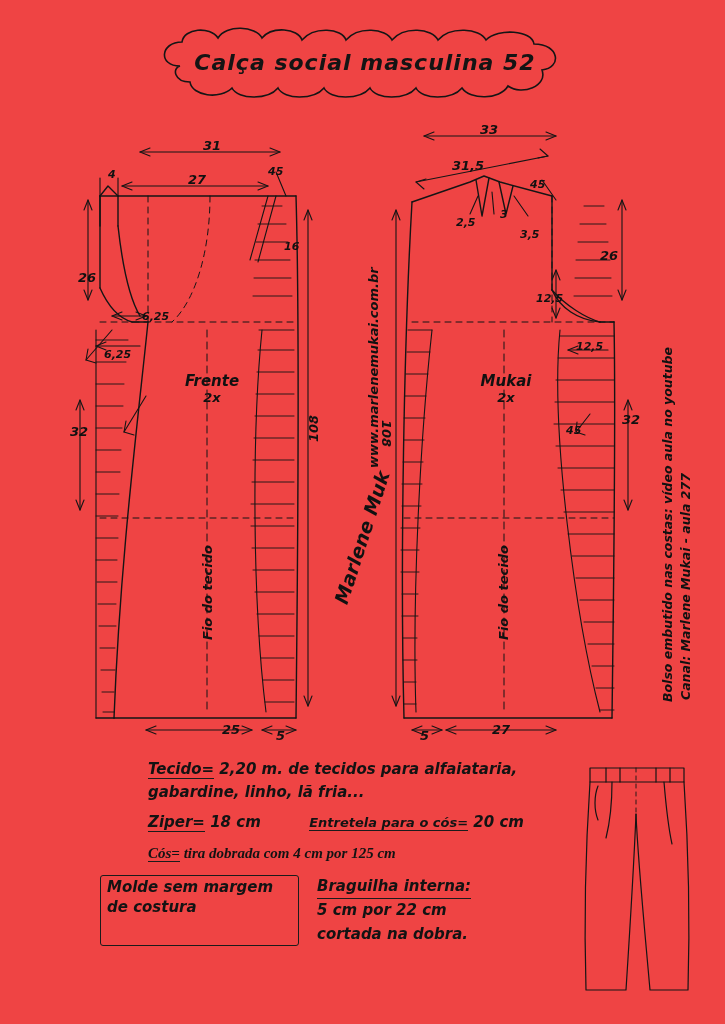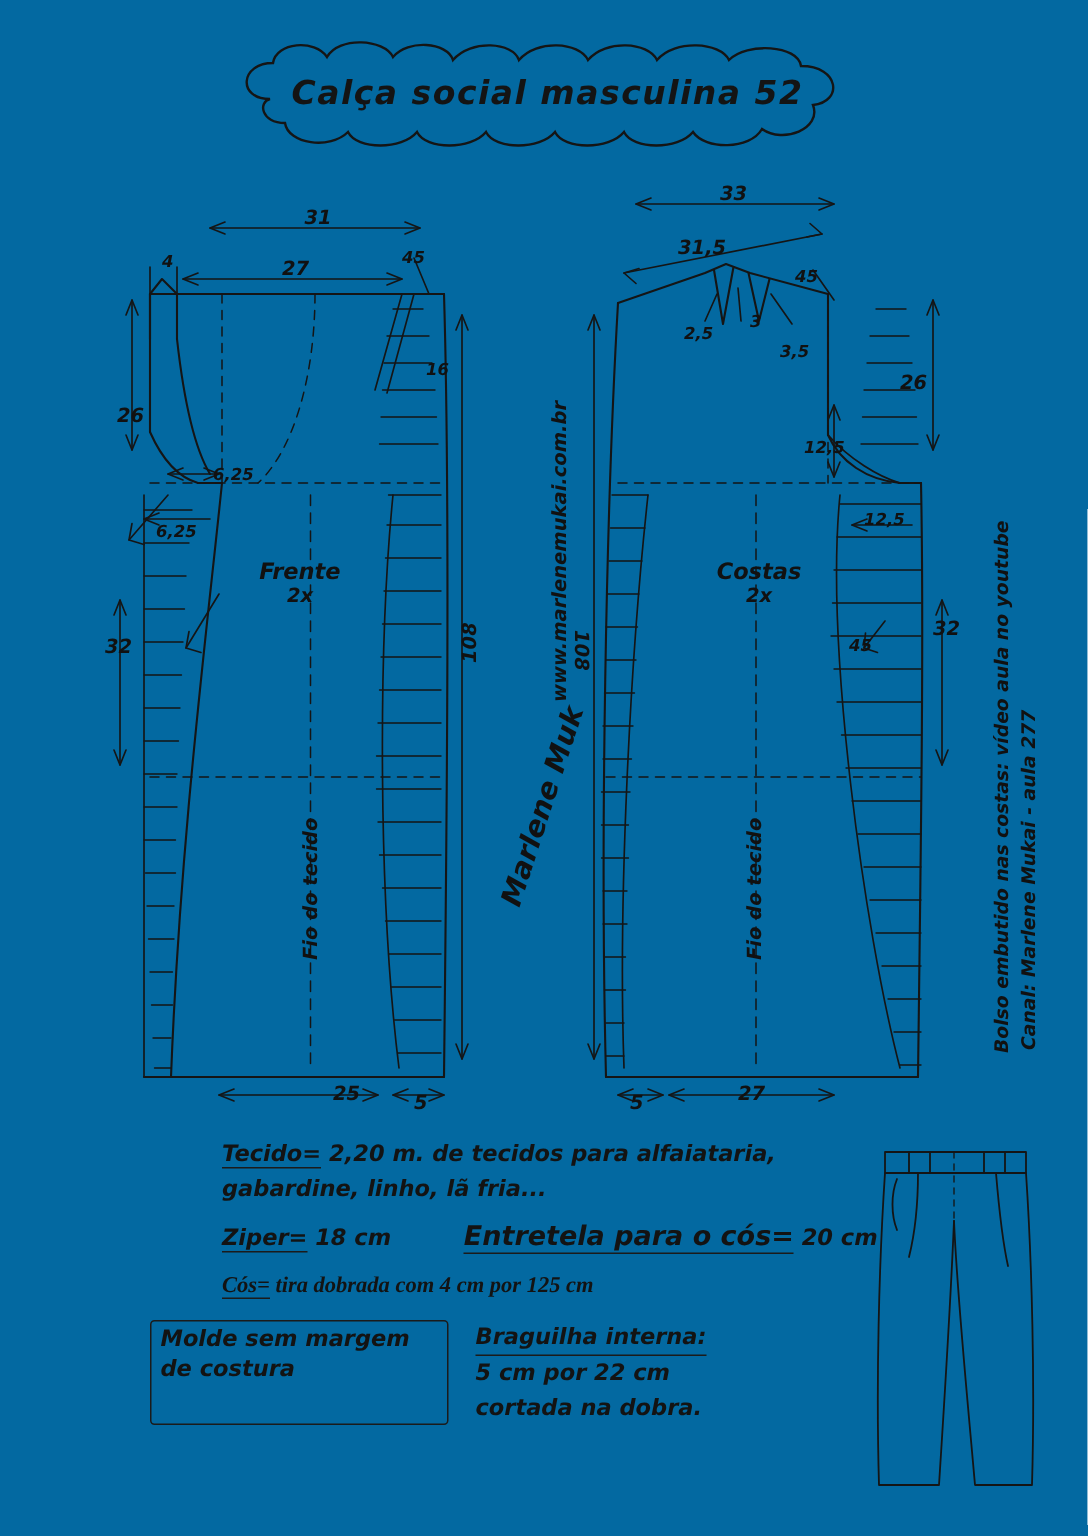--- a/index.html
+++ b/index.html
@@ -4,21 +4,21 @@
 <style>
   html, body {
     margin: 0;
     padding: 0;
     background: #ffffff;
   }
   #page {
     position: relative;
     width: 725px;
     height: 1024px;
-    background: #0369a1;
+    background: #ef4444;
     overflow: hidden;
     font-family: "DejaVu Sans", sans-serif;
     color: #1c1c1c;
   }
   .hand {
     font-family: "DejaVu Sans", sans-serif;
     font-weight: 600;
     letter-spacing: 0.5px;
   }
   
@@ -77,21 +77,21 @@
   }
   #notes .line { white-space: nowrap; margin-left: 48px; }
   #notes .boxed {
     display: inline-block;
     border: 1.4px solid #1b1b1b;
     border-radius: 3px;
     padding: 1px 6px;
     line-height: 1.35;
   }
   #notes .two-col { display: flex; gap: 18px; }
-  #notes .small { font-size: 18px; }
+  #notes .small { font-size: 13px; }
   .underline { border-bottom: 1.5px solid #1b1b1b; }
   
   .vert {
     position: absolute;
     font-size: 13px;
     font-weight: 600;
     font-style: italic;
     color: #111;
     white-space: nowrap;
     transform-origin: left top;
@@ -406,21 +406,21 @@
   <div class="lbl sm" style="left:268px; top:165px;">45</div>
   <div class="lbl sm" style="left:252px; top:240px;margin-left:32px;">16</div>
   <div class="lbl" style="left:78px; top:270px;">26</div>
   <div class="lbl sm" style="left:142px; top:310px;">6,25</div>
   <div class="lbl sm" style="left:104px; top:348px;">6,25</div>
   <div class="lbl" style="left:70px; top:424px;">32</div>
   <div class="lbl rot90" style="left:306px; top:442px;">108</div>
   <div class="lbl" style="left:222px; top:722px;">25</div>
   <div class="lbl" style="left:276px; top:728px;">5</div>
 
-  <div class="piece-name" style="left:152px; top:372px; width:96px;">
+  <div class="piece-name" style="left:164px; top:372px; width:96px;">
     <span style="font-size:15px">Frente</span>
     <span>2x</span>
   </div>
   <div class="lbl rot90" style="left:200px; top:640px; font-size:13px;">Fio do tecido</div>
 
   <div class="lbl" style="left:480px; top:122px;">33</div>
   <div class="lbl" style="left:452px; top:158px;">31,5</div>
   <div class="lbl sm" style="left:456px; top:216px;">2,5</div>
   <div class="lbl sm" style="left:500px; top:208px;">3</div>
   <div class="lbl sm" style="left:520px; top:228px;">3,5</div>
@@ -428,21 +428,21 @@
   <div class="lbl" style="left:600px; top:248px;">26</div>
   <div class="lbl sm" style="left:536px; top:292px;">12,5</div>
   <div class="lbl sm" style="left:576px; top:340px;">12,5</div>
   <div class="lbl" style="left:622px; top:412px;">32</div>
   <div class="lbl sm" style="left:566px; top:424px;">45</div>
   <div class="lbl rotm90" style="left:394px; top:420px;">108</div>
   <div class="lbl" style="left:492px; top:722px;">27</div>
   <div class="lbl" style="left:420px; top:728px;">5</div>
 
   <div class="piece-name" style="left:458px; top:372px; width:96px;">
-    <span style="font-size:15px">Costas</span>
+    <span style="font-size:15px">Mukai</span>
     <span>2x</span>
   </div>
   <div class="lbl rot90" style="left:496px; top:640px; font-size:13px;">Fio do tecido</div>
 
   <div class="vert" style="left:366px; top:468px; transform: rotate(-90deg);">www.marlenemukai.com.br</div>
   <div id="signature">Marlene Muk</div>
   <div class="vert" style="left:660px; top:702px; transform: rotate(-90deg); font-size:12.5px;">Bolso embutido nas costas: vídeo aula no youtube</div>
   <div class="vert" style="left:678px; top:700px; transform: rotate(-90deg); font-size:12.5px;">Canal: Marlene Mukai - aula 277</div>
 
   <div id="notes">

